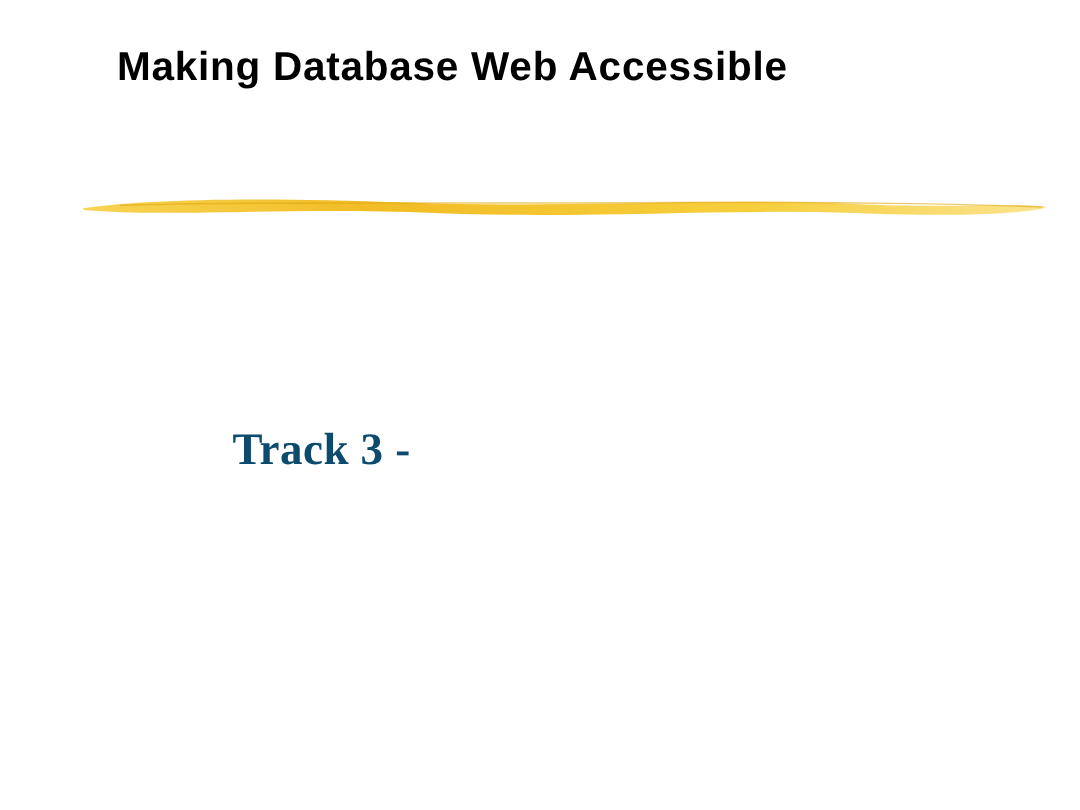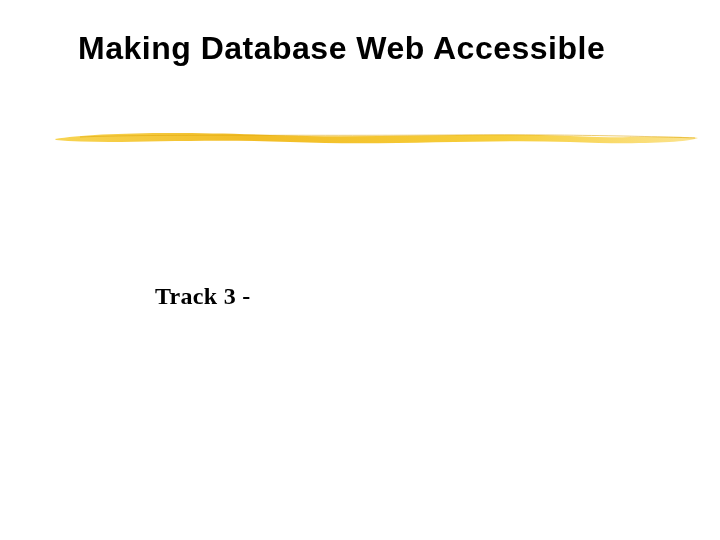--- a/index.html
+++ b/index.html
@@ -16,43 +16,43 @@
     width: 720px;
     height: 540px;
   }
   .title {
     position: absolute;
     left: 78px;
     top: 28px;
     width: 560px;
     font-family: Verdana, Geneva, sans-serif;
     font-weight: bold;
-    font-size: 32px;
+    font-size: 27px;
     line-height: 1.25;
     color: #000;
     letter-spacing: 0.5px;
   }
   .divider {
     position: absolute;
     left: 50px;
     top: 128px;
     width: 650px;
     height: 20px;
     pointer-events: none;
   }
   .subtitle {
     position: absolute;
     left: 155px;
     top: 280px;
     width: 500px;
     font-family: Georgia, 'Times New Roman', serif;
     font-weight: bold;
-    font-size: 24px;
+    font-size: 30px;
     line-height: 1.35;
-    color: #000000;
+    color: #0c4a6e;
     letter-spacing: 0.3px;
   }
 </style>
 </head>
 <body>
 
 <div class="slide">
   <div class="title">Making Database Web Accessible</div>
 
   <svg class="divider" viewBox="0 0 650 20" preserveAspectRatio="none">

